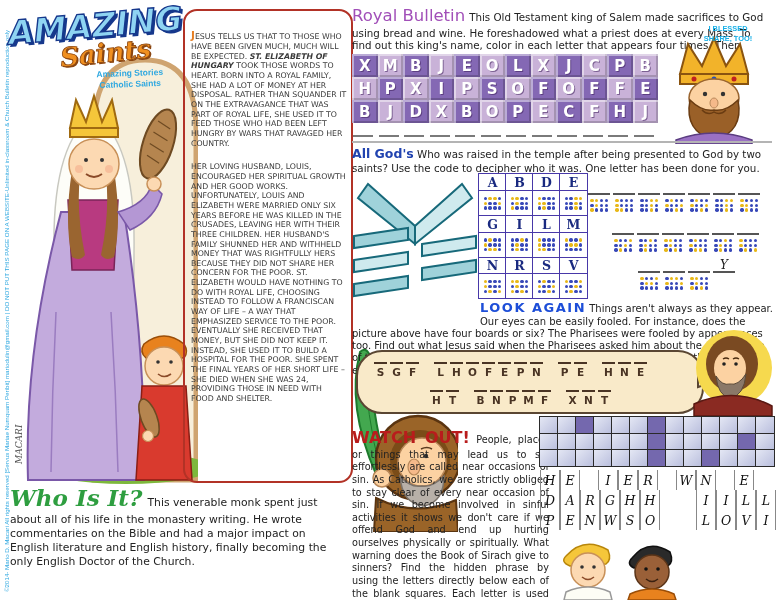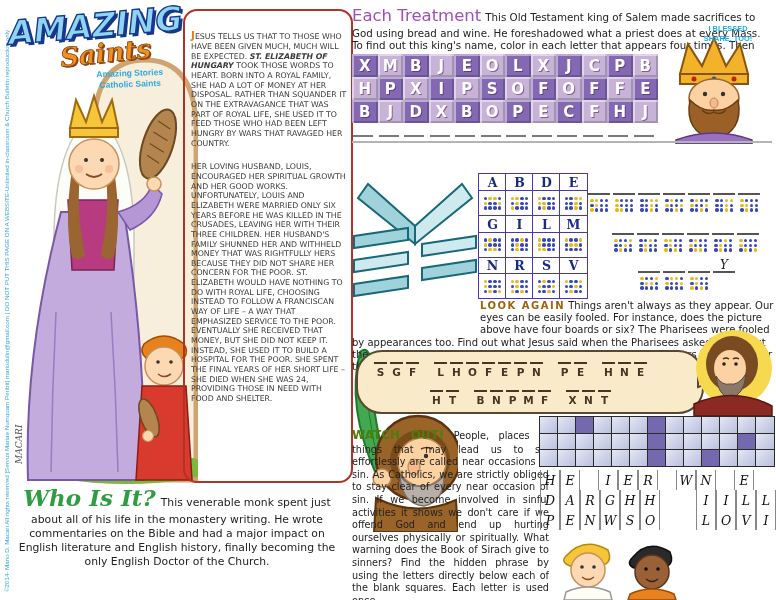--- a/index.html
+++ b/index.html
@@ -22,22 +22,22 @@
       color:#2fa8e0;line-height:1.25;transform:rotate(-2deg);z-index:3;}
 
   
   .redbox{left:183px;top:9px;width:166px;height:470px;border:2.5px solid #b23226;border-radius:14px;}
   .story{left:191px;top:15px;width:156px;font-size:7.8px;line-height:1.24;color:#3a3a3a;
       font-family:"DejaVu Sans",sans-serif;}
   .story p{margin:14px 0 7px 0;}
   .dropcap{color:#e67e22;font-weight:bold;font-size:1.35em;}
   .saintname{font-style:italic;}
 
-  .whois{left:17px;top:483px;width:320px;font-size:10.8px;color:#222;line-height:1.3;
-      font-family:"DejaVu Sans",sans-serif;text-align:center;}
+  .whois{left:10px;top:483px;width:320px;font-size:10.8px;color:#222;line-height:1.3;
+      font-family:"DejaVu Sans",sans-serif;}
   .whois-title{font-family:"DejaVu Serif",serif;font-style:italic;font-weight:bold;color:#2e9e40;
       font-size:23px;margin-right:5px;}
 
   
   .royal{left:352px;top:6px;width:414px;font-size:10.3px;line-height:1.25;color:#222;
       font-family:"DejaVu Sans",sans-serif;}
   .royal-title{color:#a14fb8;font-size:16.5px;margin-right:4px;font-family:"DejaVu Sans",sans-serif;}
   .kingbubble{left:682px;top:24px;width:92px;text-align:center;font-size:7.4px;font-weight:bold;
       color:#18b0e8;line-height:1.3;z-index:4;}
 
@@ -68,33 +68,33 @@
   .ag-row1{left:588px;top:182px;}
   .ag-row2{left:612px;top:222px;}
   .ag-row3{left:638px;top:260px;}
   .ag-group{width:22px;display:flex;flex-direction:column;align-items:center;}
   .ag-ans{height:11px;font-family:"DejaVu Serif",serif;font-style:italic;font-size:12px;color:#222;line-height:11px;}
   .ag-line{width:22px;border-top:2px solid #555;margin-bottom:3px;}
 
   .lookagain{left:352px;top:300px;width:422px;font-size:10px;line-height:1.22;color:#222;
       font-family:"DejaVu Sans",sans-serif;}
   .la-float{float:left;width:128px;height:26px;}
-  .sec-look{color:#a16207;font-weight:bold;font-size:10px;letter-spacing:1.5px;}
+  .sec-look{color:#1d4ed8;font-weight:bold;font-size:13px;letter-spacing:1.5px;}
 
   .bubble{left:356px;top:350px;width:344px;height:60px;background:#f9eac9;border:2px solid #5a4632;border-radius:26px;}
   .bp-row{position:absolute;display:flex;gap:15px;}
   .bp-row1{left:374px;top:362px;}
   .bp-row2{left:430px;top:390px;}
   .bp-word{display:flex;gap:3px;}
   .bp-cell{width:13px;border-top:2px solid #4a3424;padding-top:2px;text-align:center;font-weight:bold;
       font-size:10.5px;color:#4a3424;font-family:"DejaVu Sans",sans-serif;}
 
   .watchout{left:352px;top:428px;width:197px;font-size:9.7px;line-height:1.3;color:#222;
       text-align:justify;font-family:"DejaVu Sans",sans-serif;}
-  .sec-red{color:#4d7c0f;font-weight:bold;font-size:12px;}
+  .sec-red{color:#b91c1c;font-weight:bold;font-size:16px;}
 
   .wgrid{left:540px;top:417px;display:grid;grid-template-columns:repeat(13,18px);grid-auto-rows:16.5px;}
   .wcell{border:1.8px solid #2a2a2a;margin:-0.9px;background:linear-gradient(135deg,#e4e7f4,#b9bedd);}
   .wcell.dark{background:#7468ae;}
   .wletters{left:540px;top:470px;}
   .wlrow{display:flex;height:20px;}
   .wlcell{width:18px;display:flex;align-items:center;justify-content:center;
       font-family:"DejaVu Serif",serif;font-style:italic;font-size:12.5px;color:#111;}
   .wlcell.has{border-left:1px solid #888;border-right:1px solid #888;}
 
@@ -172,21 +172,21 @@
     <circle cx="96" cy="116" r="24" fill="#fcd2a2" stroke="#b8885a" stroke-width="1.5"></circle>
     <ellipse cx="88" cy="121" rx="6" ry="8" fill="#f5b98a" stroke="#b8885a" stroke-width="1.2"></ellipse>
     <circle cx="100" cy="110" r="2.2" fill="#333"></circle>
     <path d="M95 103 Q101 100 106 103" stroke="#5a3c20" stroke-width="1.5" fill="none"></path>
     <path d="M74 130 Q76 158 98 160 Q118 156 118 130 Q106 142 96 140 Q84 142 74 130 Z" fill="#b8b0a8" stroke="#7a726a" stroke-width="1.5"></path>
     <circle cx="56" cy="132" r="9" fill="#fcd2a2" stroke="#b8885a" stroke-width="1.5"></circle>
     <path d="M50 152 Q90 172 130 154 L132 186 L48 186 Z" fill="#9a6428" stroke="#5a3410" stroke-width="2"></path>
   </svg>
 
   <div class="abs royal">
-    <span class="royal-title">Each Treatment</span><span>This Old Testament king of Salem made sacrifices to God using bread and wine. He foreshadowed what a priest does at every Mass. To find out this king's name, color in each letter that appears four times. Then write the remaining letters in order on the lines.</span>
+    <span class="royal-title">Royal Bulletin</span><span>This Old Testament king of Salem made sacrifices to God using bread and wine. He foreshadowed what a priest does at every Mass. To find out this king's name, color in each letter that appears four times. Then write the remaining letters in order on the lines.</span>
   </div>
   <div class="abs kingbubble">
     <div>I BLESSED</div>
     <div>SHARE, TOO!</div>
   </div>
 
   <svg class="abs" style="left:652px;top:34px;" width="124" height="110" viewBox="0 0 124 110">
     <path d="M28 40 L36 10 L50 32 L62 4 L74 32 L88 10 L96 40 Z" fill="#f2b32a" stroke="#8a5410" stroke-width="2"></path>
     <rect x="28" y="40" width="68" height="10" fill="#f2b32a" stroke="#8a5410" stroke-width="2"></rect>
     <circle cx="42" cy="45" r="2.5" fill="#c02020"></circle>
@@ -248,20 +248,24 @@
       <span></span>
       <span></span>
       <span></span>
       <span></span>
       <span></span>
       <span></span>
       <span></span>
     </div>
   <div class="abs divider"></div>
 
+  <div class="abs allgods">
+    <span class="sec-blue">All God's</span>
+    <span>Who was raised in the temple after being presented to God by two saints? Use the code to decipher who it was. One letter has been done for you.</span>
+  </div>
 
   <svg class="abs" style="left:352px;top:178px;" width="126" height="128" viewBox="0 0 126 128">
     <polygon points="6,20 16,6 63,48 63,66" fill="#9fd2da" stroke="#17697a" stroke-width="2"></polygon>
     <polygon points="120,20 110,6 63,48 63,66" fill="#cfeaee" stroke="#17697a" stroke-width="2"></polygon>
     <polygon points="2,58 56,50 56,62 2,70" fill="#9fd2da" stroke="#17697a" stroke-width="2"></polygon>
     <polygon points="2,82 56,74 56,86 2,94" fill="#cfeaee" stroke="#17697a" stroke-width="2"></polygon>
     <polygon points="2,106 56,98 56,110 2,118" fill="#9fd2da" stroke="#17697a" stroke-width="2"></polygon>
     <polygon points="70,66 124,58 124,70 70,78" fill="#cfeaee" stroke="#17697a" stroke-width="2"></polygon>
     <polygon points="70,90 124,82 124,94 70,102" fill="#9fd2da" stroke="#17697a" stroke-width="2"></polygon>
   </svg>

